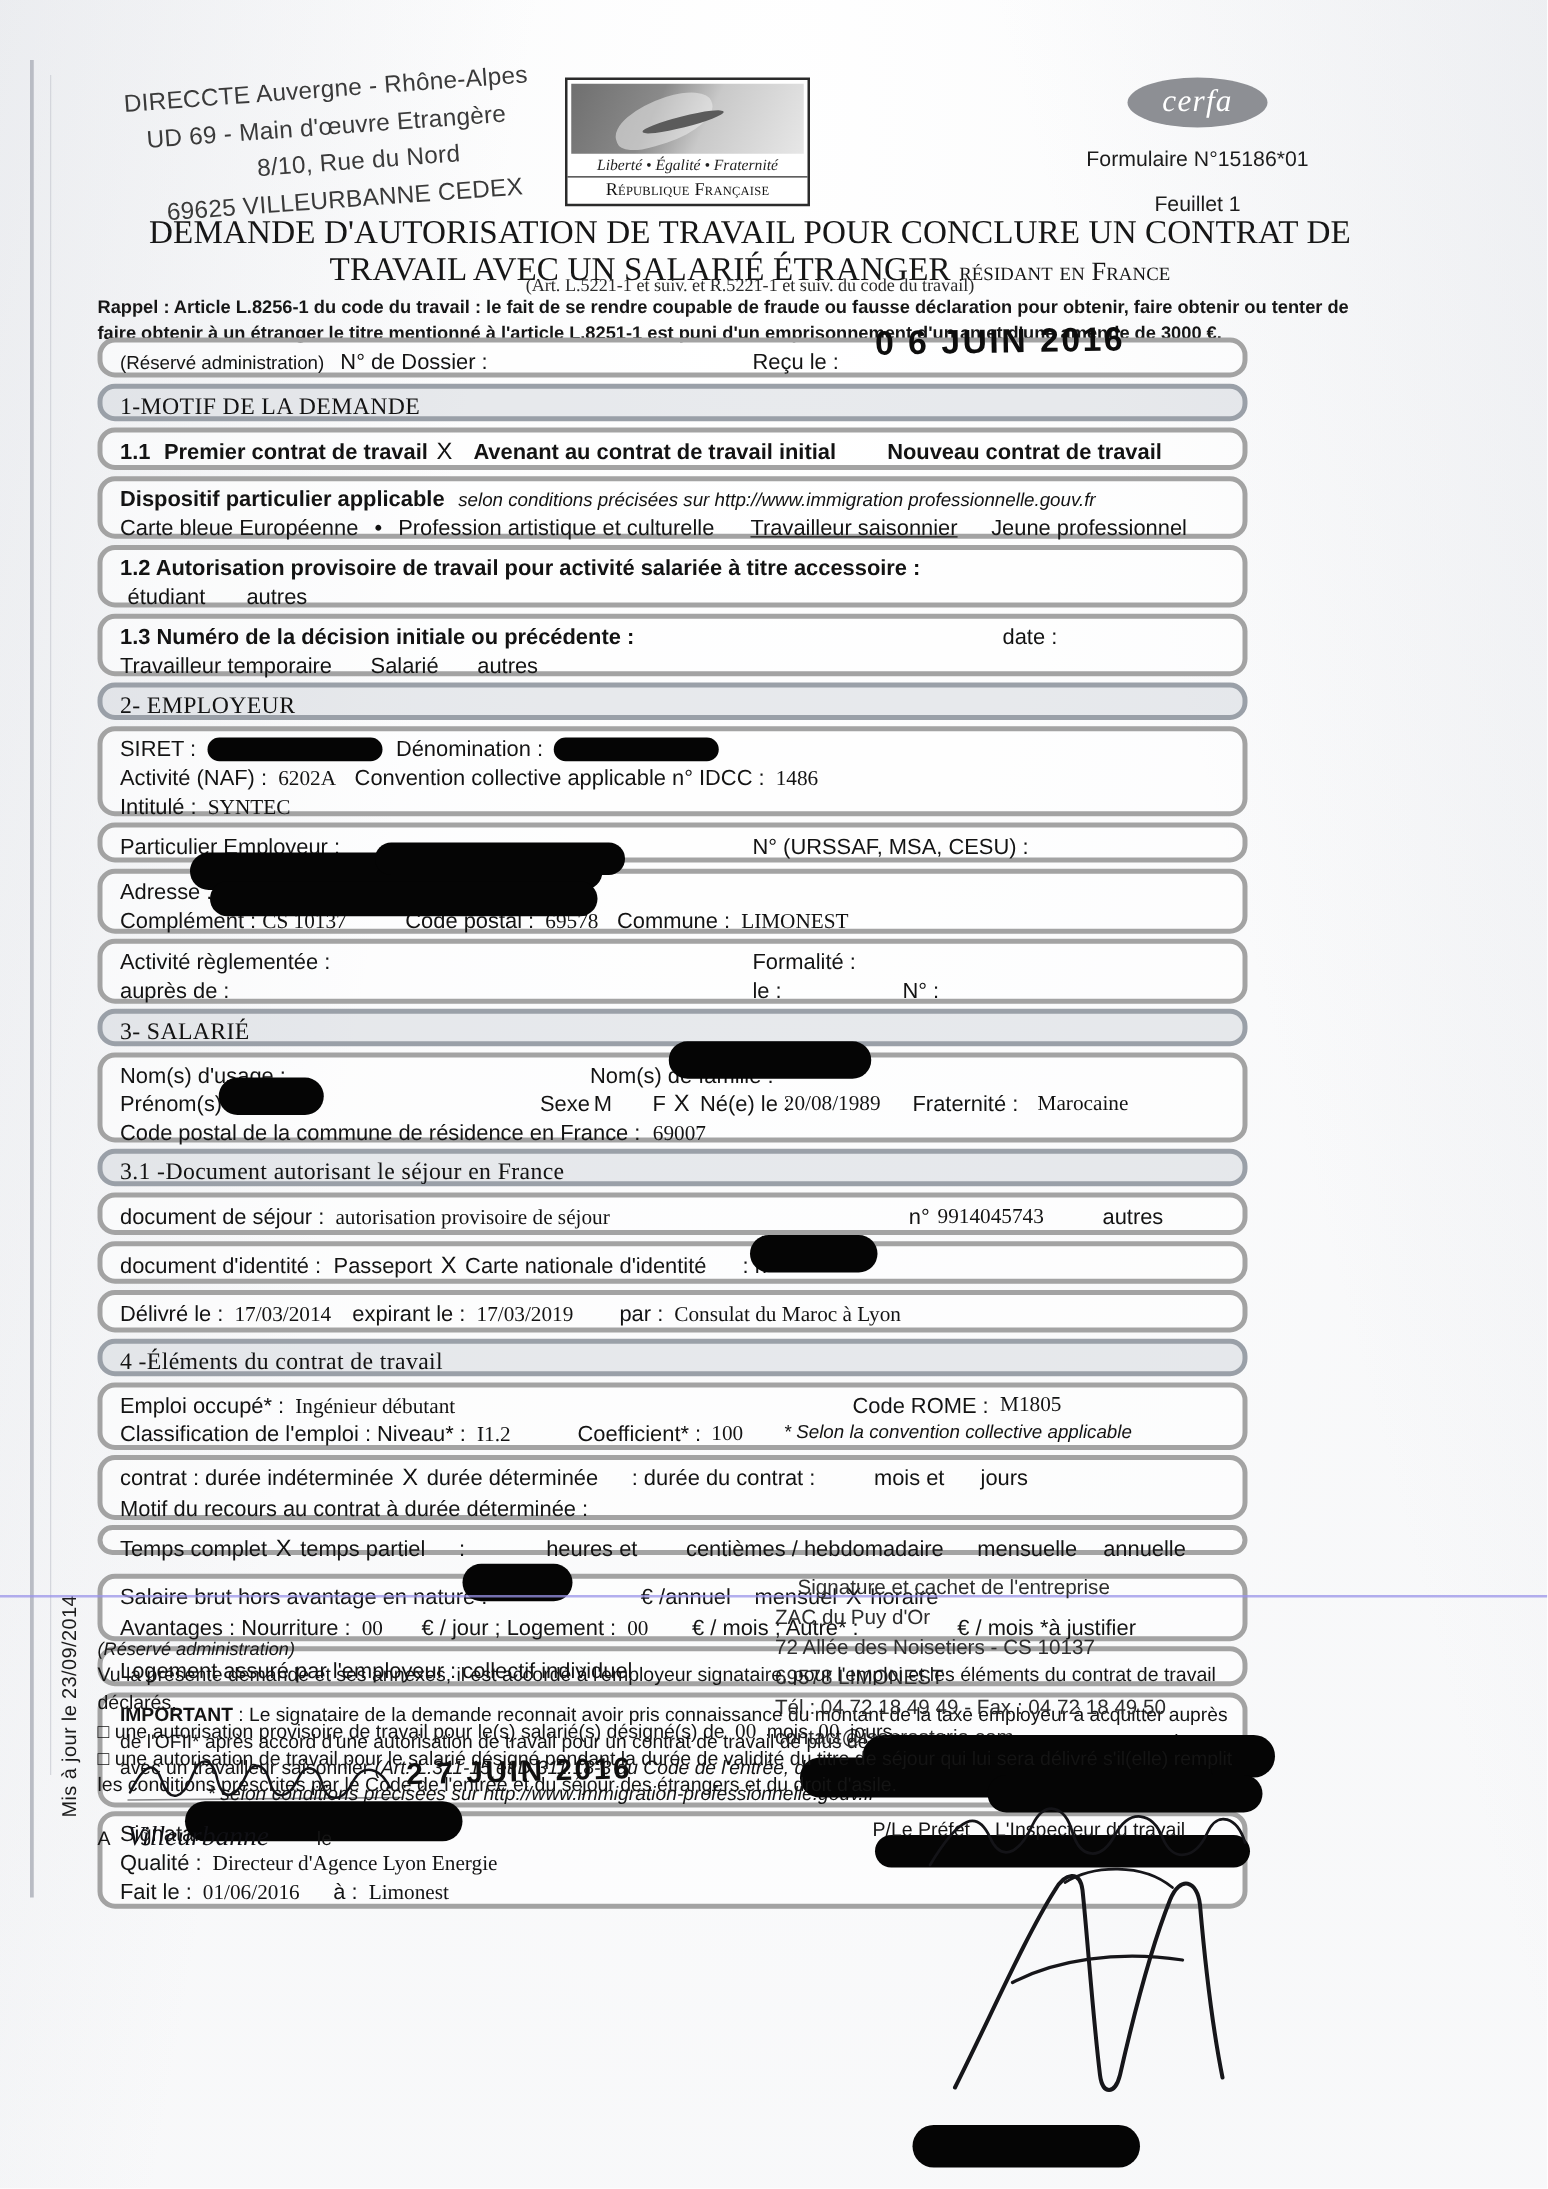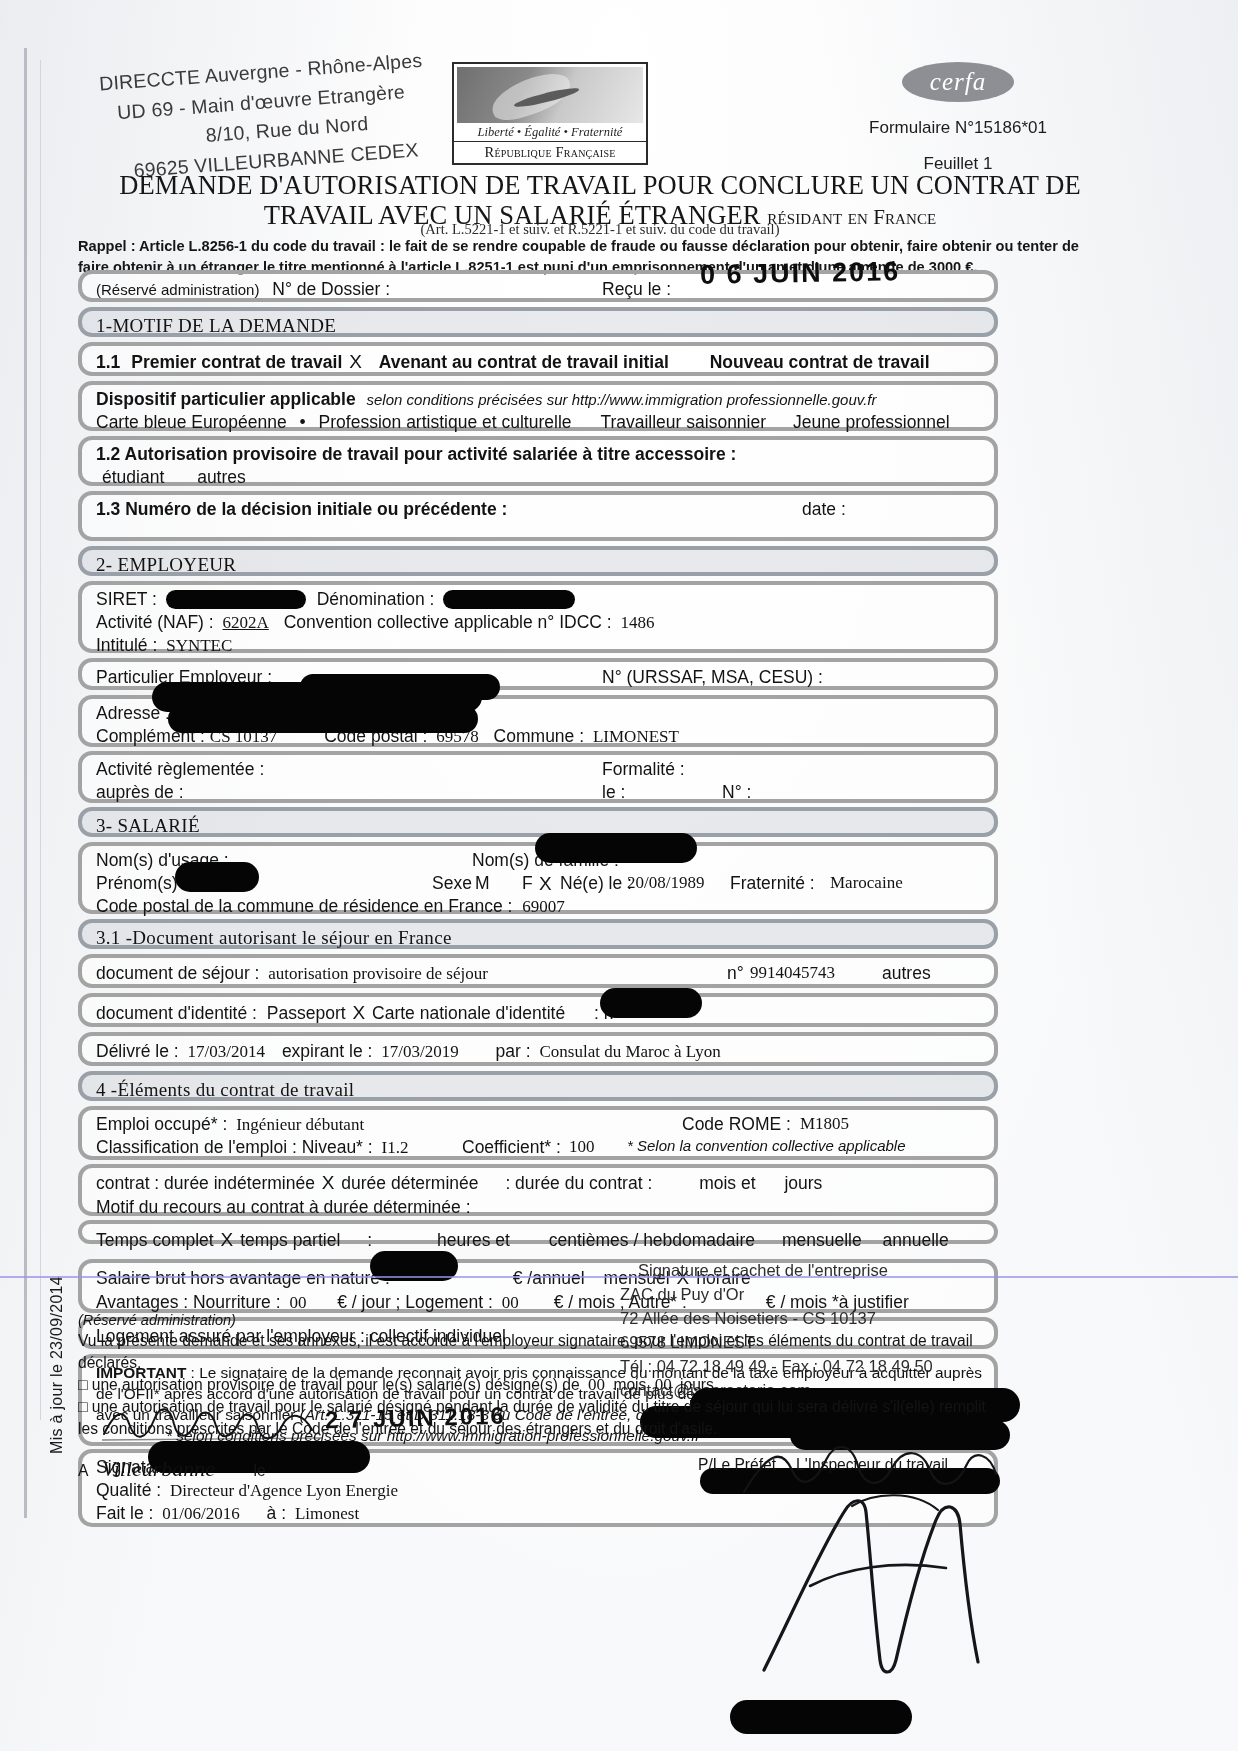--- a/index.html
+++ b/index.html
@@ -345,52 +345,57 @@
     <span class="bold" style="margin-left:36px;">Nouveau contrat de travail</span>
   </div>
 
   <div class="row" style="top:381px; height:50px;">
     <span class="bold">Dispositif particulier applicable</span>
     <span class="ital sm" style="margin-left:6px;">selon conditions précisées sur http://www.immigration professionnelle.gouv.fr</span>
     <div>
       <span>Carte bleue Européenne</span>
       <span style="margin:0 8px;">•</span>
       <span>Profession artistique et culturelle</span>
-      <span style="margin-left:24px;">Travailleur saisonnier</span>
+      <span style="margin-left:24px;text-decoration:underline;">Travailleur saisonnier</span>
       <span style="margin-left:22px;">Jeune professionnel</span>
     </div>
   </div>
 
   <div class="row" style="top:436px; height:50px;">
     <div class="bold">1.2 Autorisation provisoire de travail  pour activité salariée à titre accessoire  :</div>
     <div>
       <span style="margin-left:6px;">étudiant</span>
       <span style="margin-left:28px;">autres</span>
     </div>
   </div>
 
   <div class="row" style="top:491px; height:50px;">
     <div>
       <span class="bold">1.3 Numéro de la  décision initiale ou précédente :</span>
       <span style="position:absolute; left:720px;">date :</span>
+    </div>
+    <div>
+      <span>Travailleur temporaire</span>
+      <span style="margin-left:26px;">Salarié</span>
+      <span style="margin-left:26px;">autres</span>
     </div>
   </div>
 
   <div class="row band sec-head" style="top:546px; height:30px;">2- EMPLOYEUR</div>
 
   <div class="row" style="top:581px; height:72px;">
     <div>
       <span>SIRET :</span>
       <span class="redact" style="width:140px; margin-left:4px;"></span>
       <span style="margin-left:6px;">Dénomination :</span>
       <span class="redact" style="width:132px; margin-left:4px;"></span>
     </div>
     <div>
       <span>Activité  (NAF) :</span>
-      <span class="hand" style="margin-left:4px;text-decoration:underline;">6202A</span>
+      <span class="hand" style="margin-left:4px;">6202A</span>
       <span style="margin-left:10px;">Convention collective applicable n° IDCC :</span>
       <span class="hand" style="margin-left:4px;">1486</span>
     </div>
     <div>
       <span>Intitulé :</span>
       <span class="hand" style="margin-left:4px;">SYNTEC</span>
     </div>
   </div>
 
   <div class="row" style="top:658px; height:32px; padding-top:4px;">

